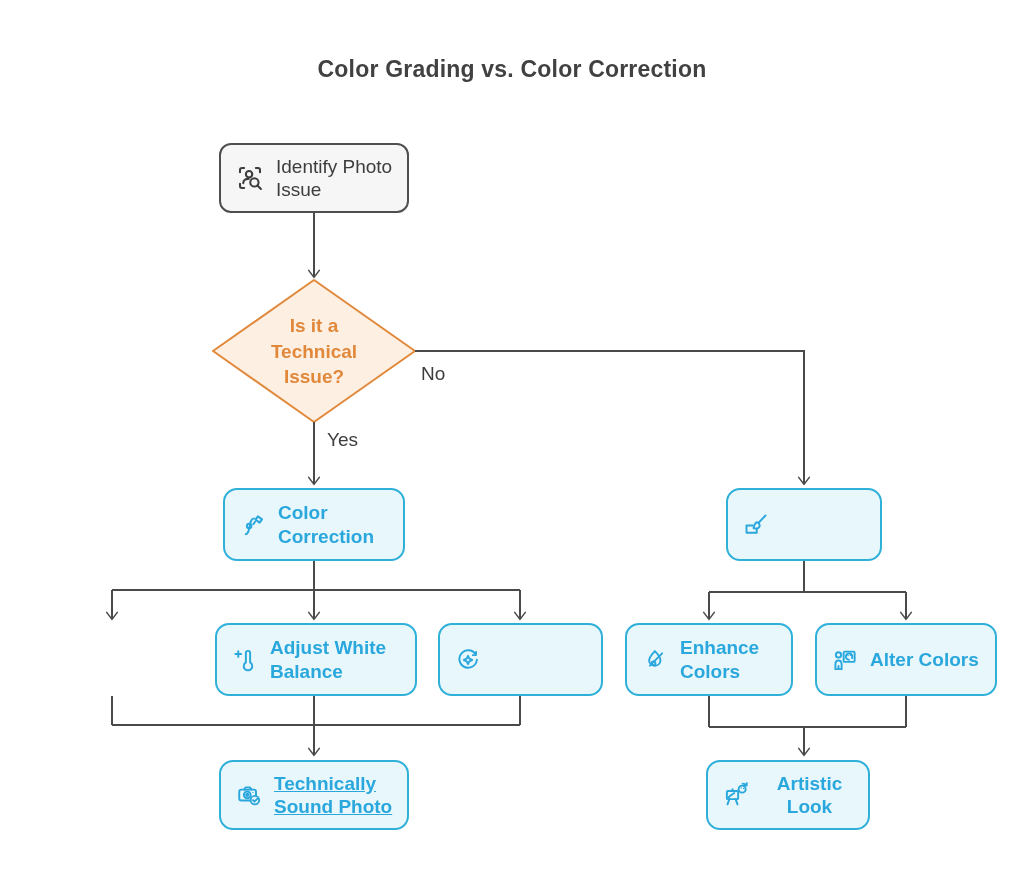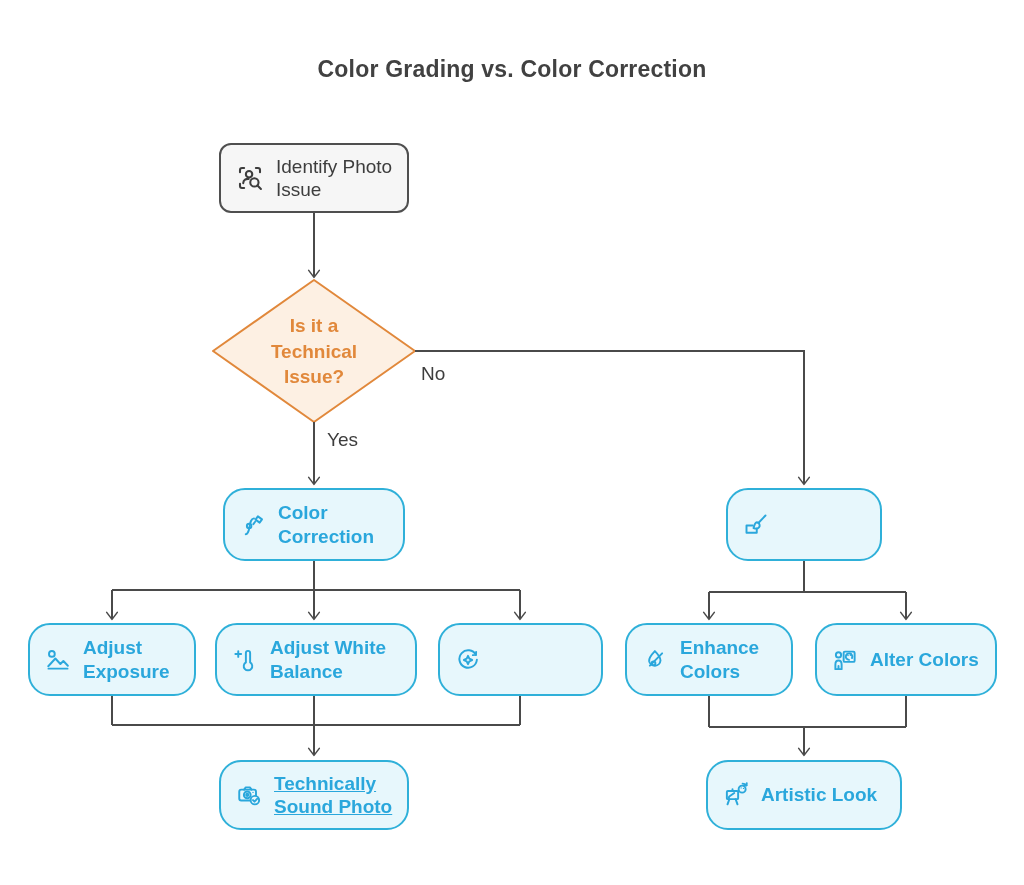--- a/index.html
+++ b/index.html
@@ -25,21 +25,21 @@
   svg.layer{position:absolute;left:0;top:0;}
   .edge{fill:none;stroke:var(--line);stroke-width:2;}
   .arrowhead{fill:none;stroke:var(--line);stroke-width:1.1;stroke-linecap:round;stroke-linejoin:round;}
   .diamond-shape{fill:var(--orange-fill);stroke:var(--orange-border);stroke-width:2;stroke-linejoin:round;}
   .diamond-label{
     position:absolute;left:259px;top:313px;width:110px;text-align:center;
     color:var(--orange-border);font-size:19px;font-weight:600;line-height:1.35;
   }
   .node{
     position:absolute;box-sizing:border-box;display:flex;align-items:center;gap:10px;
-    padding:0 10px 0 13px;border-radius:22px;
+    padding:0 10px 0 13px;border-radius:14px;
   }
   .node.blue{
     background:var(--blue-fill);border:2px solid var(--blue-border);color:var(--blue-text);
   }
   .node.gray{
     background:var(--gray-fill);border:2px solid var(--gray-border);color:var(--dark-text);
     border-radius:12px;
   }
   .node .lbl{font-size:19px;line-height:1.22;}
   .node.blue .lbl{font-weight:600;}
@@ -123,30 +123,20 @@
   <div class="node blue" style="left:726px;top:488px;width:156px;height:73px;">
     <span class="ic">
       <svg width="30" height="30" viewBox="0 0 24 24">
         <path d="M19.6,4.4 L13.9,10.4"></path>
         <path d="M13.6,10.1 c1.4,1 1.8,2.6 0.8,3.8 c-1,1.2 -2.9,1.1 -4.4,0.6 c0.7,-1.4 0.5,-3 1.7,-4.1 c0.7,-0.7 1.2,-0.8 1.9,-0.3 z"></path>
         <path d="M4.4,12.4 h5 M4.4,12.4 v5.8 h8.2 v-3.4"></path>
       </svg>
     </span>
   </div>
 
-  <div class="node blue" style="left:28px;top:623px;width:168px;height:73px;">
-    <span class="ic">
-      <svg width="30" height="30" viewBox="0 0 24 24">
-        <circle cx="7.1" cy="7.1" r="2.3"></circle>
-        <path d="M4.2,17 L9.9,10.8 L13.9,15.2 L16.3,12.8 L19.9,16.6"></path>
-        <path d="M4.4,18.9 H19.6"></path>
-      </svg>
-    </span>
-    <span class="lbl">Adjust Exposure</span>
-  </div>
 
   <div class="node blue" style="left:215px;top:623px;width:202px;height:73px;">
     <span class="ic">
       <svg width="30" height="30" viewBox="0 0 24 24">
         <path d="M4.3,7.2 h4.6 M6.6,4.9 v4.6"></path>
         <path d="M12.7,13.9 V6.4 a1.7,1.7 0 0 1 3.4,0 V13.9 a3.4,3.4 0 1 1 -3.4,0"></path>
       </svg>
     </span>
     <span class="lbl">Adjust White Balance</span>
   </div>
@@ -195,21 +185,21 @@
         <circle cx="10.6" cy="11.9" r="2.7"></circle>
         <circle cx="10.6" cy="11.9" r="0.9"></circle>
         <circle class="dot" cx="15.2" cy="9.9" r="0.55"></circle>
         <circle class="badge" cx="16.7" cy="16.1" r="3.4"></circle>
         <path d="M15.2,16.1 l1.2,1.2 2.3,-2.4"></path>
       </svg>
     </span>
     <span class="lbl">Technically Sound Photo</span>
   </div>
 
-  <div class="node blue" style="left:706px;top:760px;width:196px;height:70px;">
+  <div class="node blue" style="left:706px;top:760px;width:164px;height:70px;text-align:center;">
     <span class="ic">
       <svg width="30" height="30" viewBox="0 0 24 24">
         <rect x="4.7" y="8.8" width="9" height="6.5" rx="0.8"></rect>
         <path d="M9.2,8.8 V7.4 M6.7,15.3 l-1.5,4.2 M11.7,15.3 l1.5,4.2"></path>
         <path d="M6.6,13.2 l4,-2.8 M6.6,13.2 l-0.4,1.1"></path>
         <circle cx="16.9" cy="7.3" r="2.8"></circle>
         <circle class="dot" cx="16.1" cy="6.3" r="0.55"></circle>
         <circle class="dot" cx="18" cy="6.7" r="0.55"></circle>
         <path d="M20.4,4.3 a4.6,4.6 0 0 0 -3.1,-1.4"></path>
         <path d="M20.4,4.3 l0.2,-1.7 M20.4,4.3 l-1.7,0.2"></path>

